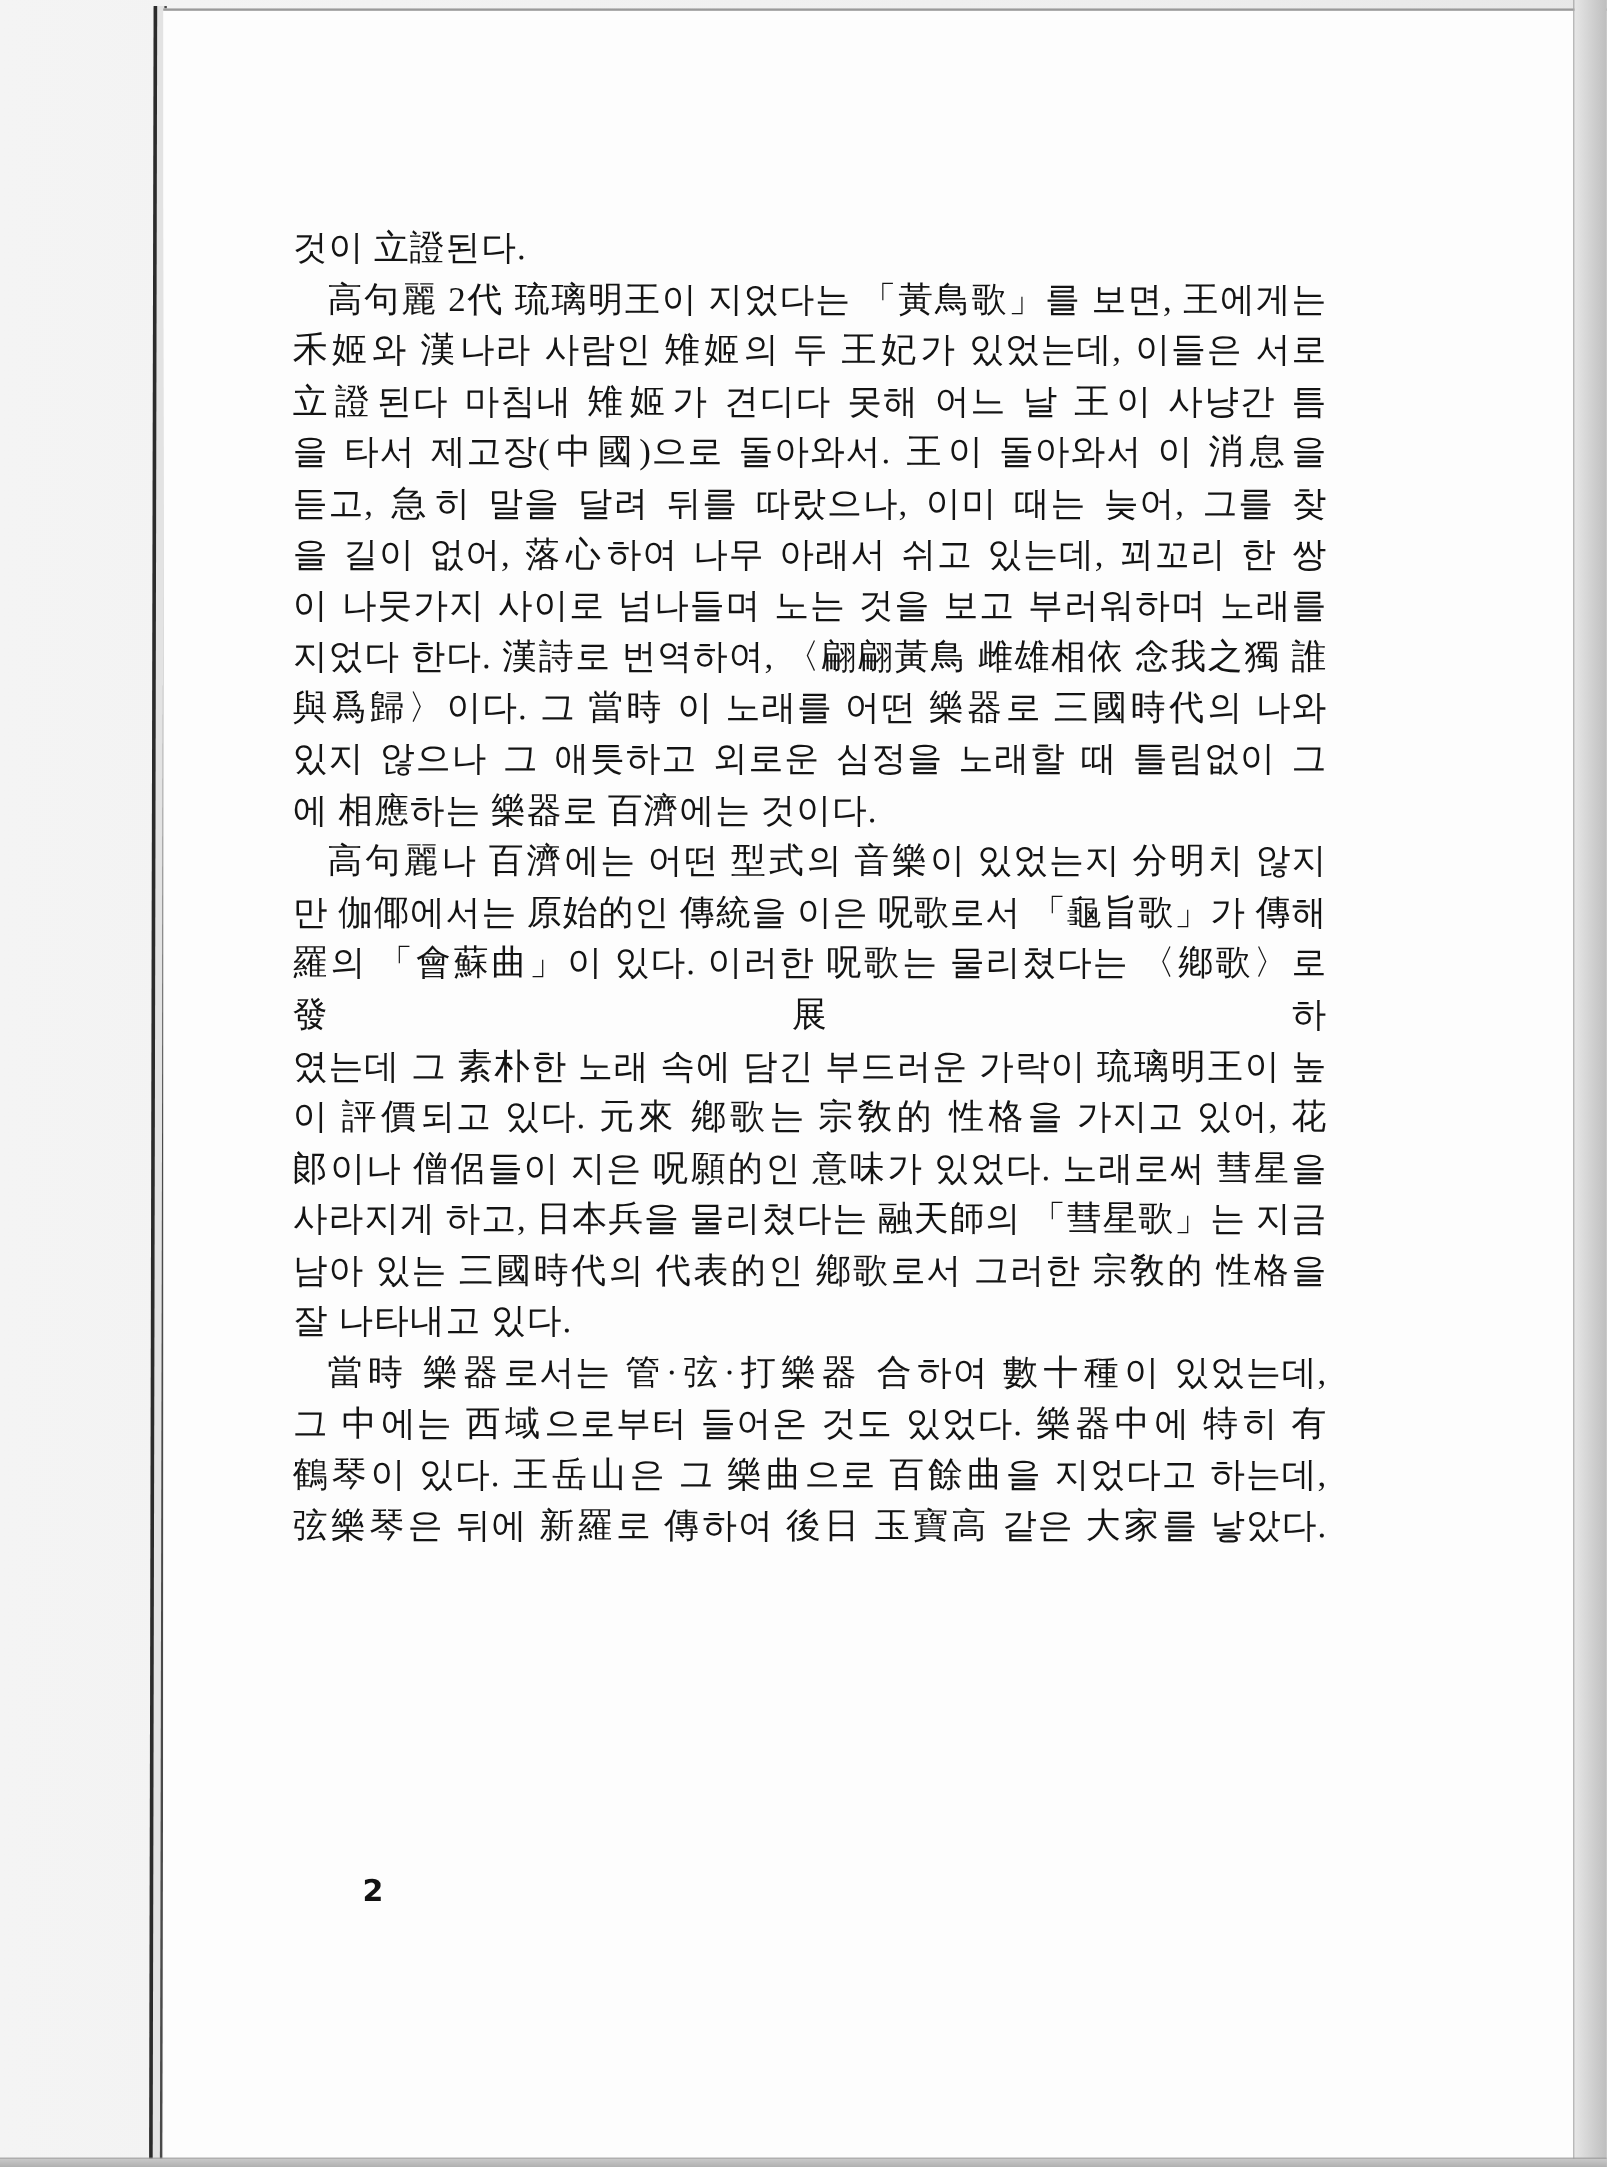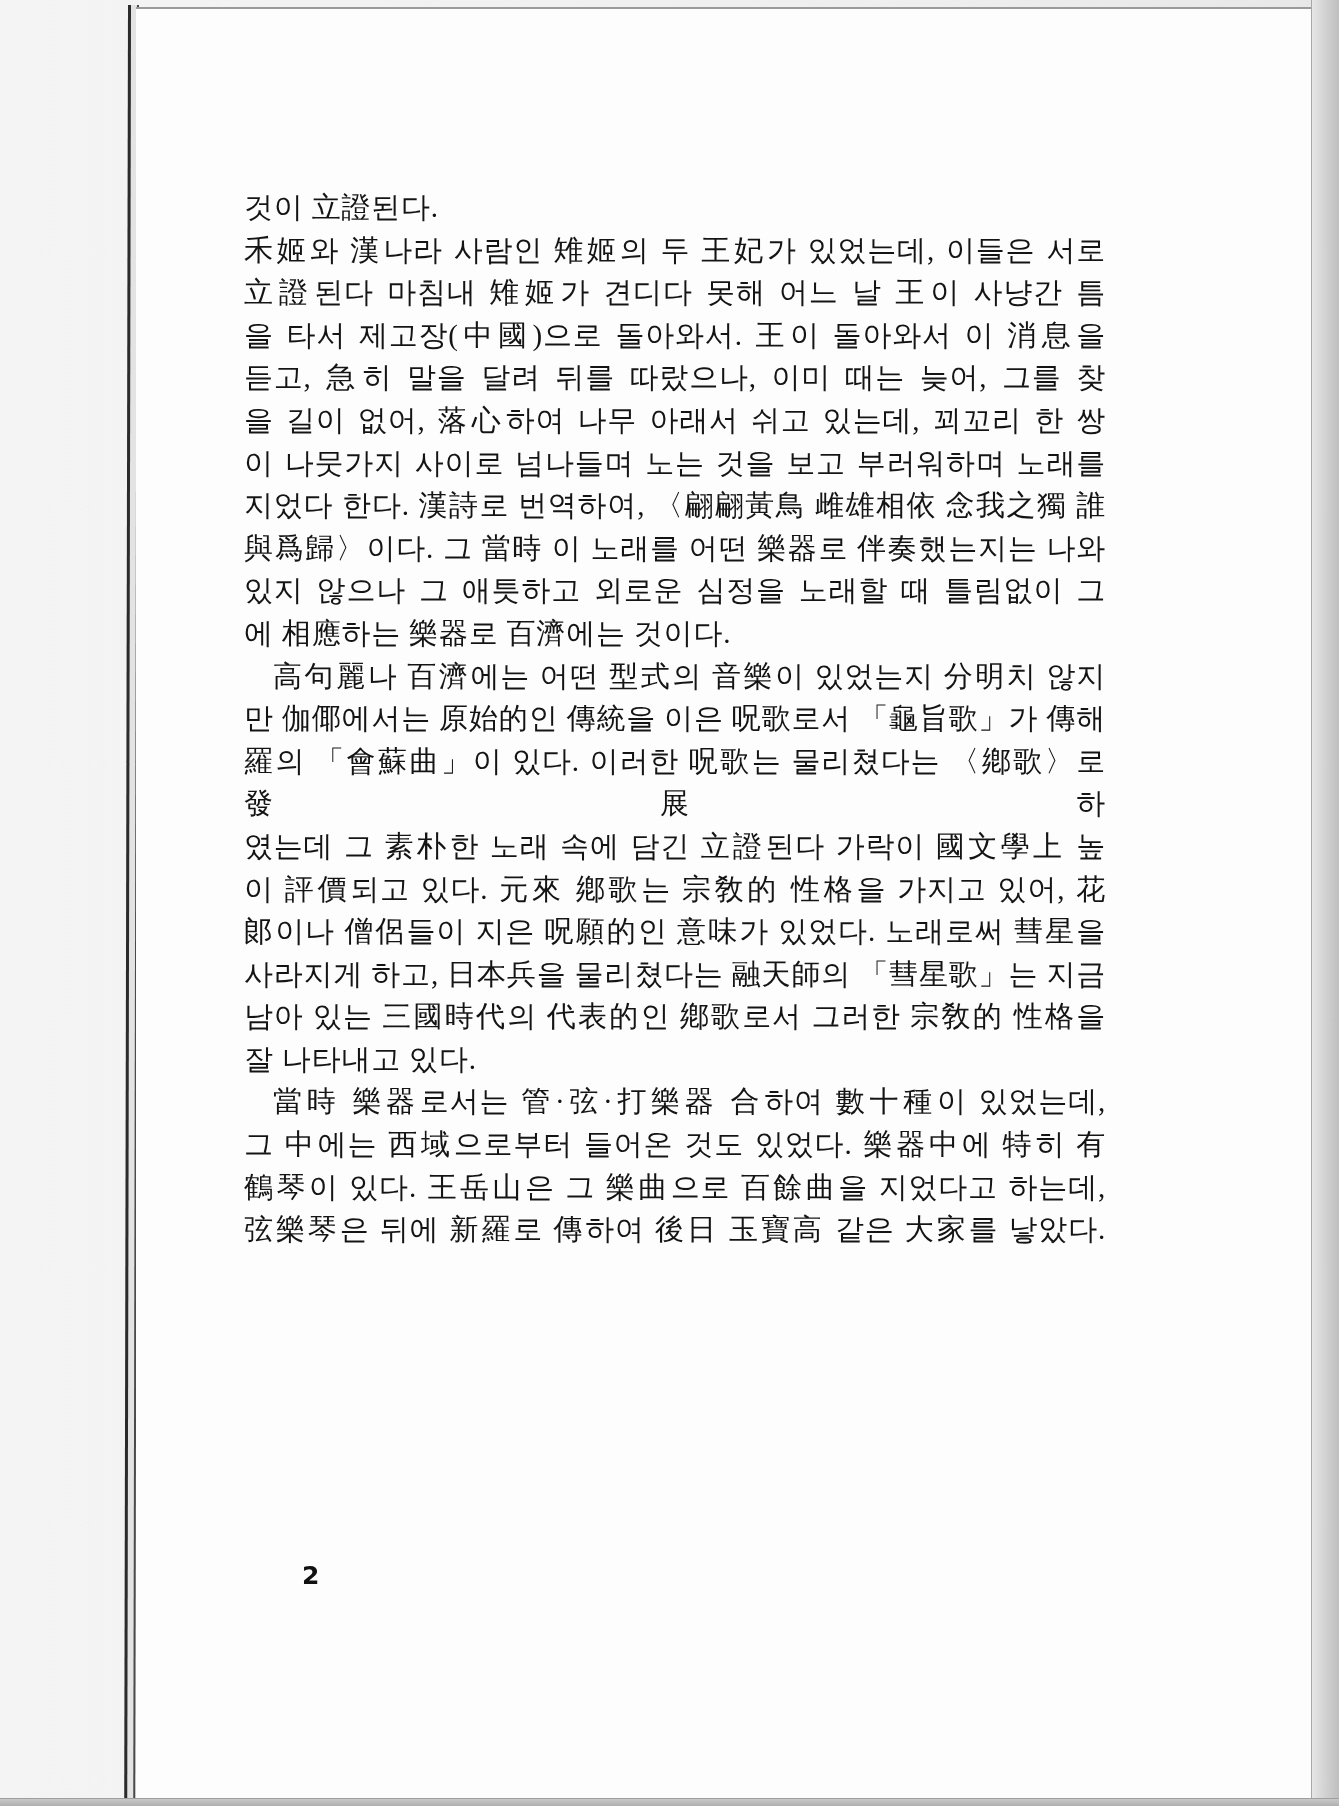--- a/index.html
+++ b/index.html
@@ -91,34 +91,35 @@
   }
 </style>
 </head>
 <body>
 
 <div class="scan">
   <div class="spine"></div>
   <div class="page">
     <div class="textblock" id="textblock">
         <div class="line short">것이 立證된다.</div>
+        <div class="line indent">高句麗 2代 琉璃明王이 지었다는 「黃鳥歌」를 보면, 王에게는</div>
         <div class="line">禾姬와 漢나라 사람인 雉姬의 두 王妃가 있었는데, 이들은 서로</div>
         <div class="line">立證된다 마침내 雉姬가 견디다 못해 어느 날 王이 사냥간 틈</div>
         <div class="line">을 타서 제고장(中國)으로 돌아와서. 王이 돌아와서 이 消息을</div>
         <div class="line">듣고, 急히 말을 달려 뒤를 따랐으나, 이미 때는 늦어, 그를 찾</div>
         <div class="line">을 길이 없어, 落心하여 나무 아래서 쉬고 있는데, 꾀꼬리 한 쌍</div>
         <div class="line">이 나뭇가지 사이로 넘나들며 노는 것을 보고 부러워하며 노래를</div>
         <div class="line">지었다 한다. 漢詩로 번역하여, 〈翩翩黃鳥 雌雄相依 念我之獨 誰</div>
-        <div class="line">與爲歸〉이다. 그 當時 이 노래를 어떤 樂器로 伴奏했는지는 나와</div>
+        <div class="line">與爲歸〉이다. 그 當時 이 노래를 어떤 樂器로 三國時代의 나와</div>
         <div class="line">있지 않으나 그 애틋하고 외로운 심정을 노래할 때 틀림없이 그</div>
         <div class="line short">에 相應하는 樂器로 百濟에는 것이다.</div>
         <div class="line indent">高句麗나 百濟에는 어떤 型式의 音樂이 있었는지 分明치 않지</div>
         <div class="line">만 伽倻에서는 原始的인 傳統을 이은 呪歌로서 「龜旨歌」가 傳해</div>
         <div class="line">羅의 「會蘇曲」이 있다. 이러한 呪歌는 물리쳤다는 〈鄕歌〉로 發展하</div>
-        <div class="line">였는데 그 素朴한 노래 속에 담긴 立證된다 가락이 國文學上 높</div>
+        <div class="line">였는데 그 素朴한 노래 속에 담긴 부드러운 가락이 琉璃明王이 높</div>
         <div class="line">이 評價되고 있다. 元來 鄕歌는 宗敎的 性格을 가지고 있어, 花</div>
         <div class="line">郞이나 僧侶들이 지은 呪願的인 意味가 있었다. 노래로써 彗星을</div>
         <div class="line">사라지게 하고, 日本兵을 물리쳤다는 融天師의 「彗星歌」는 지금</div>
         <div class="line">남아 있는 三國時代의 代表的인 鄕歌로서 그러한 宗敎的 性格을</div>
         <div class="line short">잘 나타내고 있다.</div>
         <div class="line indent">當時 樂器로서는 管·弦·打樂器 合하여 數十種이 있었는데,</div>
         <div class="line">그 中에는 西域으로부터 들어온 것도 있었다. 樂器中에 特히 有</div>
         <div class="line">鶴琴이 있다. 王岳山은 그 樂曲으로 百餘曲을 지었다고 하는데,</div>
         <div class="line">弦樂琴은 뒤에 新羅로 傳하여 後日 玉寶高 같은 大家를 낳았다.</div>
       </div>

